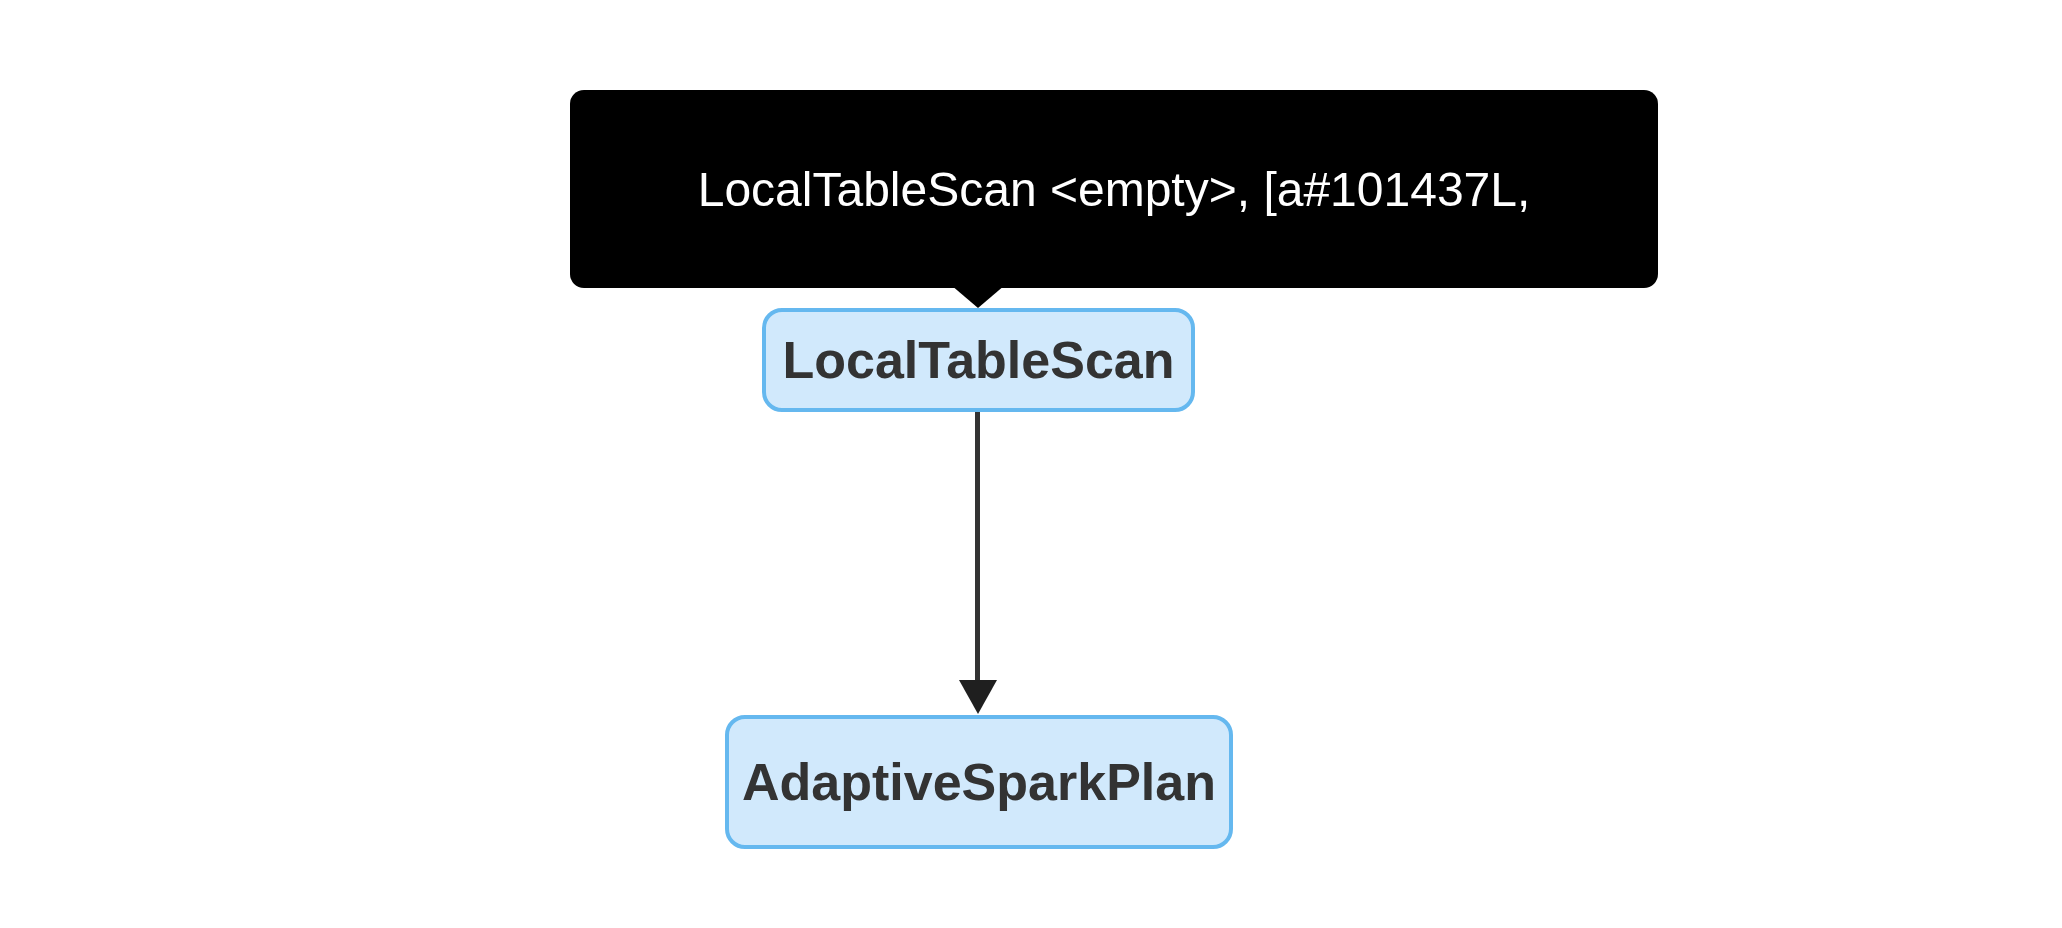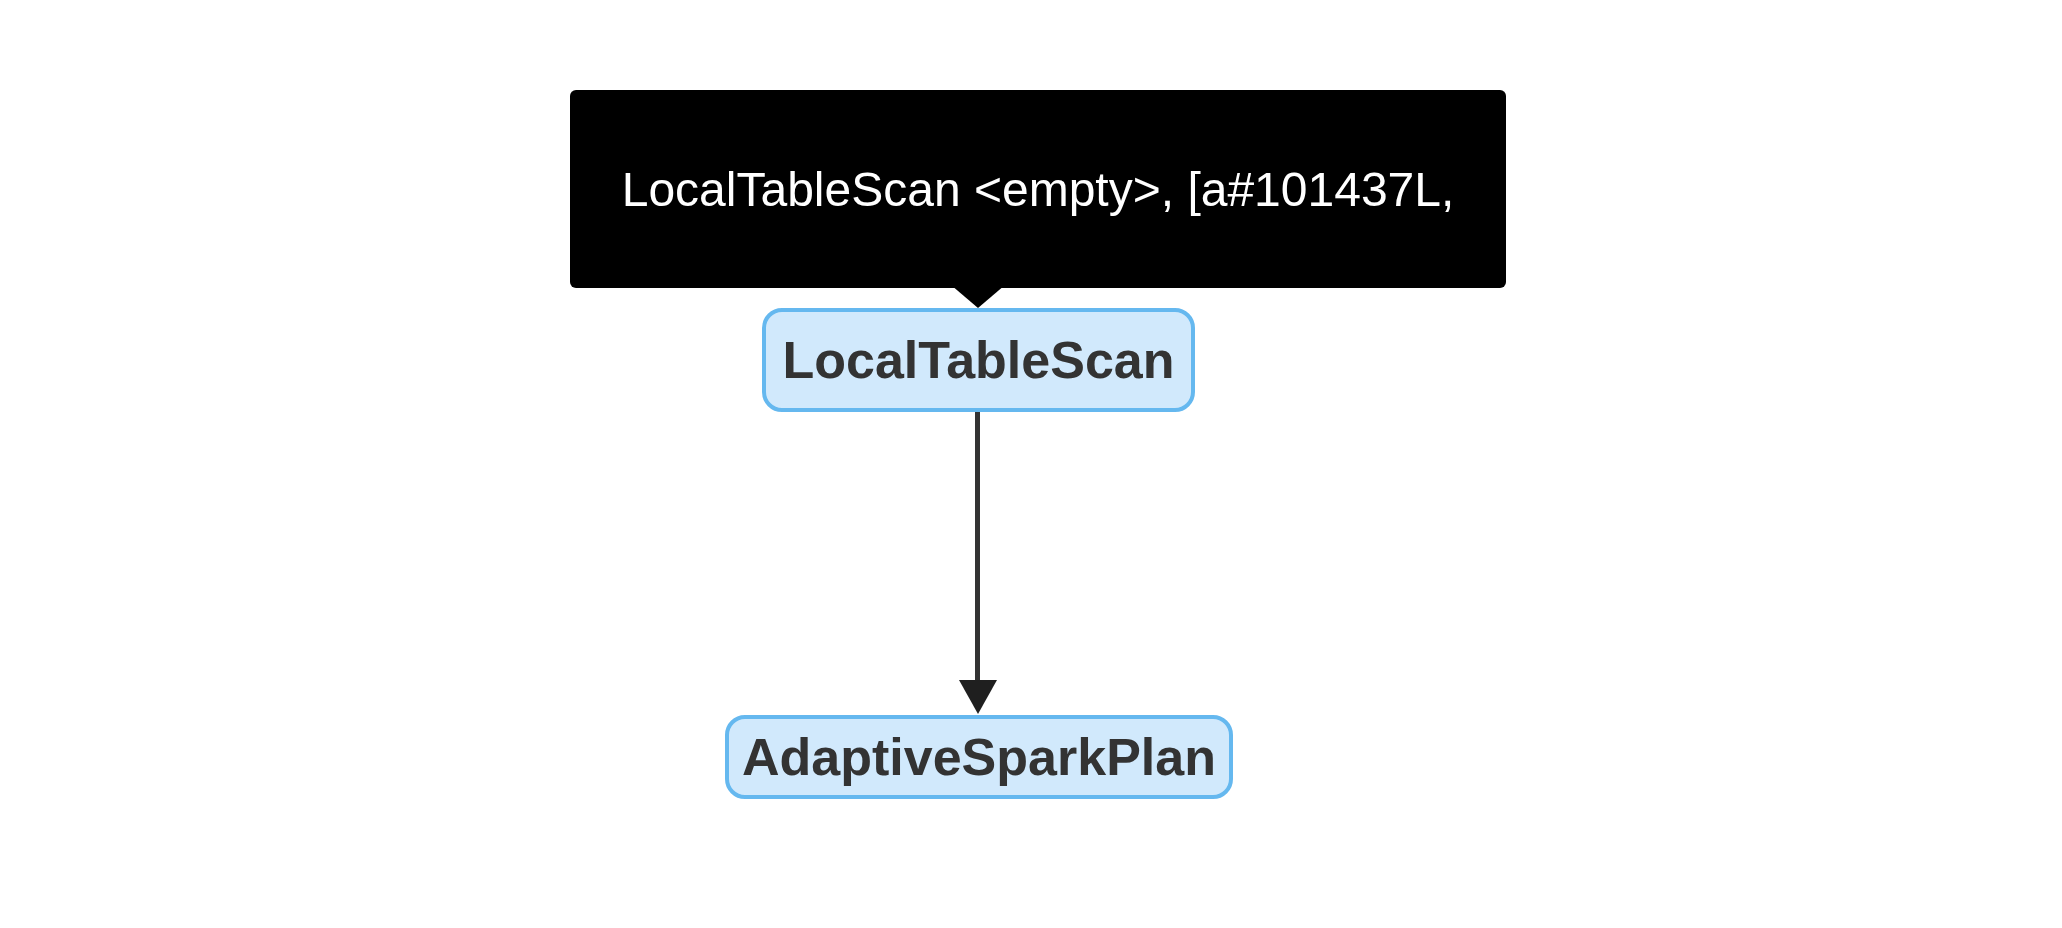--- a/index.html
+++ b/index.html
@@ -14,25 +14,25 @@
     background: #ffffff;
     overflow: hidden;
     font-family: "Liberation Sans", sans-serif;
   }
 
   
   .tooltip {
     position: absolute;
     left: 570px;
     top: 90px;
-    width: 936px;
+    width: 1088px;
     height: 198px;
     box-sizing: border-box;
     background: #000000;
-    border-radius: 6px;
+    border-radius: 14px;
     color: #ffffff;
     display: flex;
     flex-direction: column;
     align-items: center;
     justify-content: center;
     font-size: 48px;
     line-height: 67px;
     font-weight: 400;
     text-align: center;
   }
@@ -70,21 +70,21 @@
   .node-local {
     left: 762px;
     top: 308px;
     width: 433px;
     height: 104px;
   }
   .node-adaptive {
     left: 725px;
     top: 715px;
     width: 508px;
-    height: 84px;
+    height: 134px;
   }
 
   
   .edge-line {
     position: absolute;
     left: 975px;
     top: 412px;
     width: 5px;
     height: 268px;
     background: #333333;

